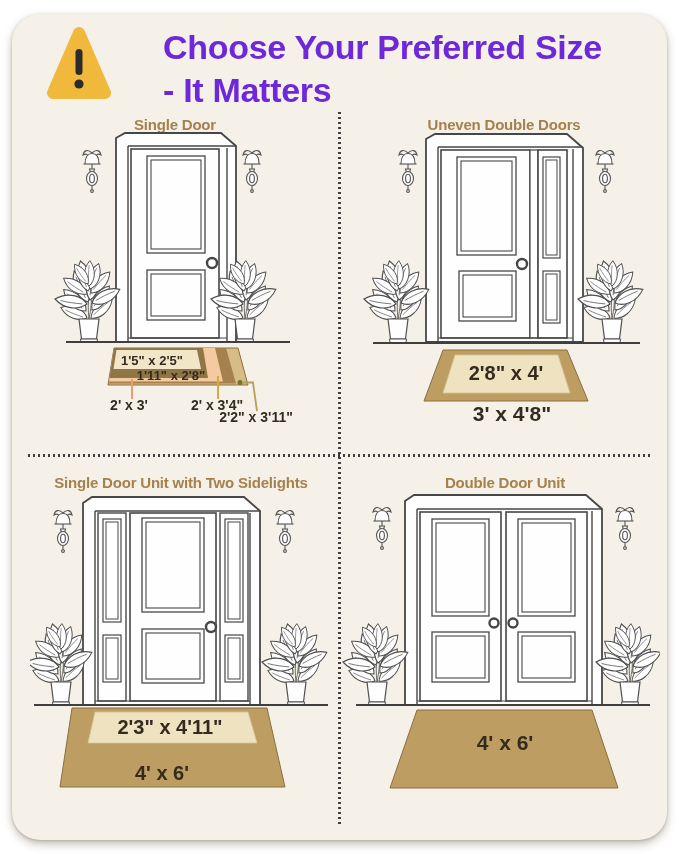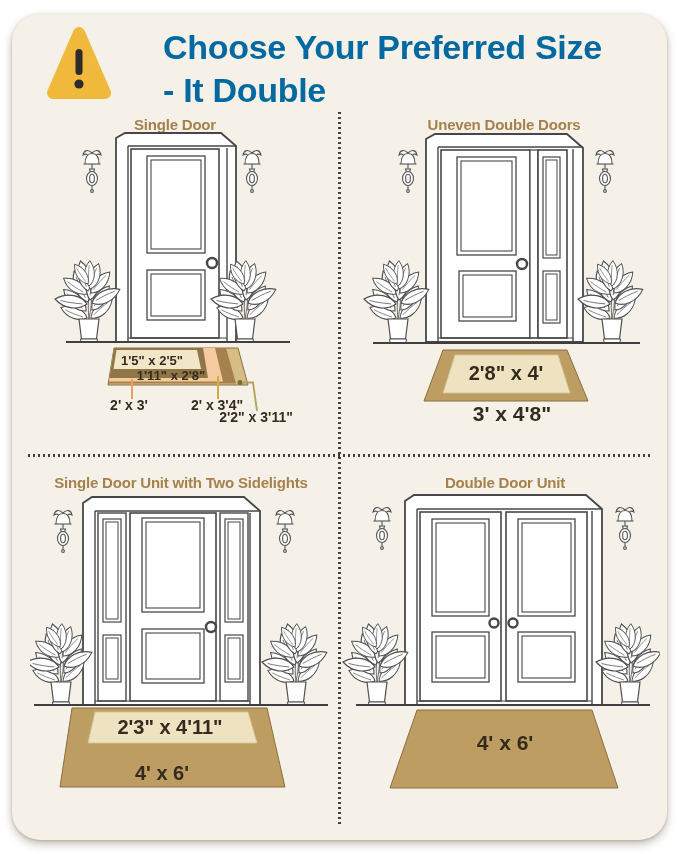--- a/index.html
+++ b/index.html
@@ -8,21 +8,21 @@
     font-family:"Liberation Sans",sans-serif;overflow:hidden;
   }
   .panel{
     position:absolute;left:12px;top:14px;width:655px;height:826px;
     background:#f6f1e8;border-radius:28px;
     box-shadow:0 4px 10px rgba(125,115,95,.45), 0 1px 3px rgba(125,115,95,.35);
   }
   .warn-icon{position:absolute;left:35px;top:8px;}
   h1.title{
     position:absolute;left:151px;top:12px;margin:0;
-    font-size:34px;line-height:43px;font-weight:bold;color:#0369a1;
+    font-size:34px;line-height:43px;font-weight:bold;color:#6d28d9;
     letter-spacing:-0.3px;white-space:nowrap;
   }
   .divider-v{
     position:absolute;left:326px;top:98px;width:3px;height:714px;
     background:repeating-linear-gradient(to bottom,#3f3f3f 0 2px,transparent 2px 5px);
   }
   .divider-h{
     position:absolute;left:16px;top:440px;width:624px;height:3px;
     background:repeating-linear-gradient(to right,#3f3f3f 0 2px,transparent 2px 5px);
   }
@@ -84,21 +84,21 @@
 
 <div class="panel">
 
   <svg class="warn-icon" width="64" height="84" viewBox="0 0 64 82">
     <path d="M32,10 L58,70 L6,70 Z" fill="#f0b93b" stroke="#f0b93b" stroke-width="12" stroke-linejoin="round"></path>
     <rect x="28.5" y="26" width="7" height="26" rx="3.5" fill="#2b2b2b"></rect>
     <circle cx="32" cy="61" r="4.6" fill="#2b2b2b"></circle>
   </svg>
   <h1 class="title">
     <span>Choose Your Preferred Size</span><br>
-    <span>- It Double</span>
+    <span>- It Matters</span>
   </h1>
 
   <div class="divider-v"></div>
   <div class="divider-h"></div>
 
   <svg id="scene1" class="scene" width="320" height="332" viewBox="0 0 320 332">
     <text class="qtitle" x="145" y="22" text-anchor="middle">Single Door</text>
 
     <g>
       <path class="ln" stroke-width="1.8" d="M86,234 L86,30 L95,25 L191,25 L206,38 L206,234 Z"></path>

